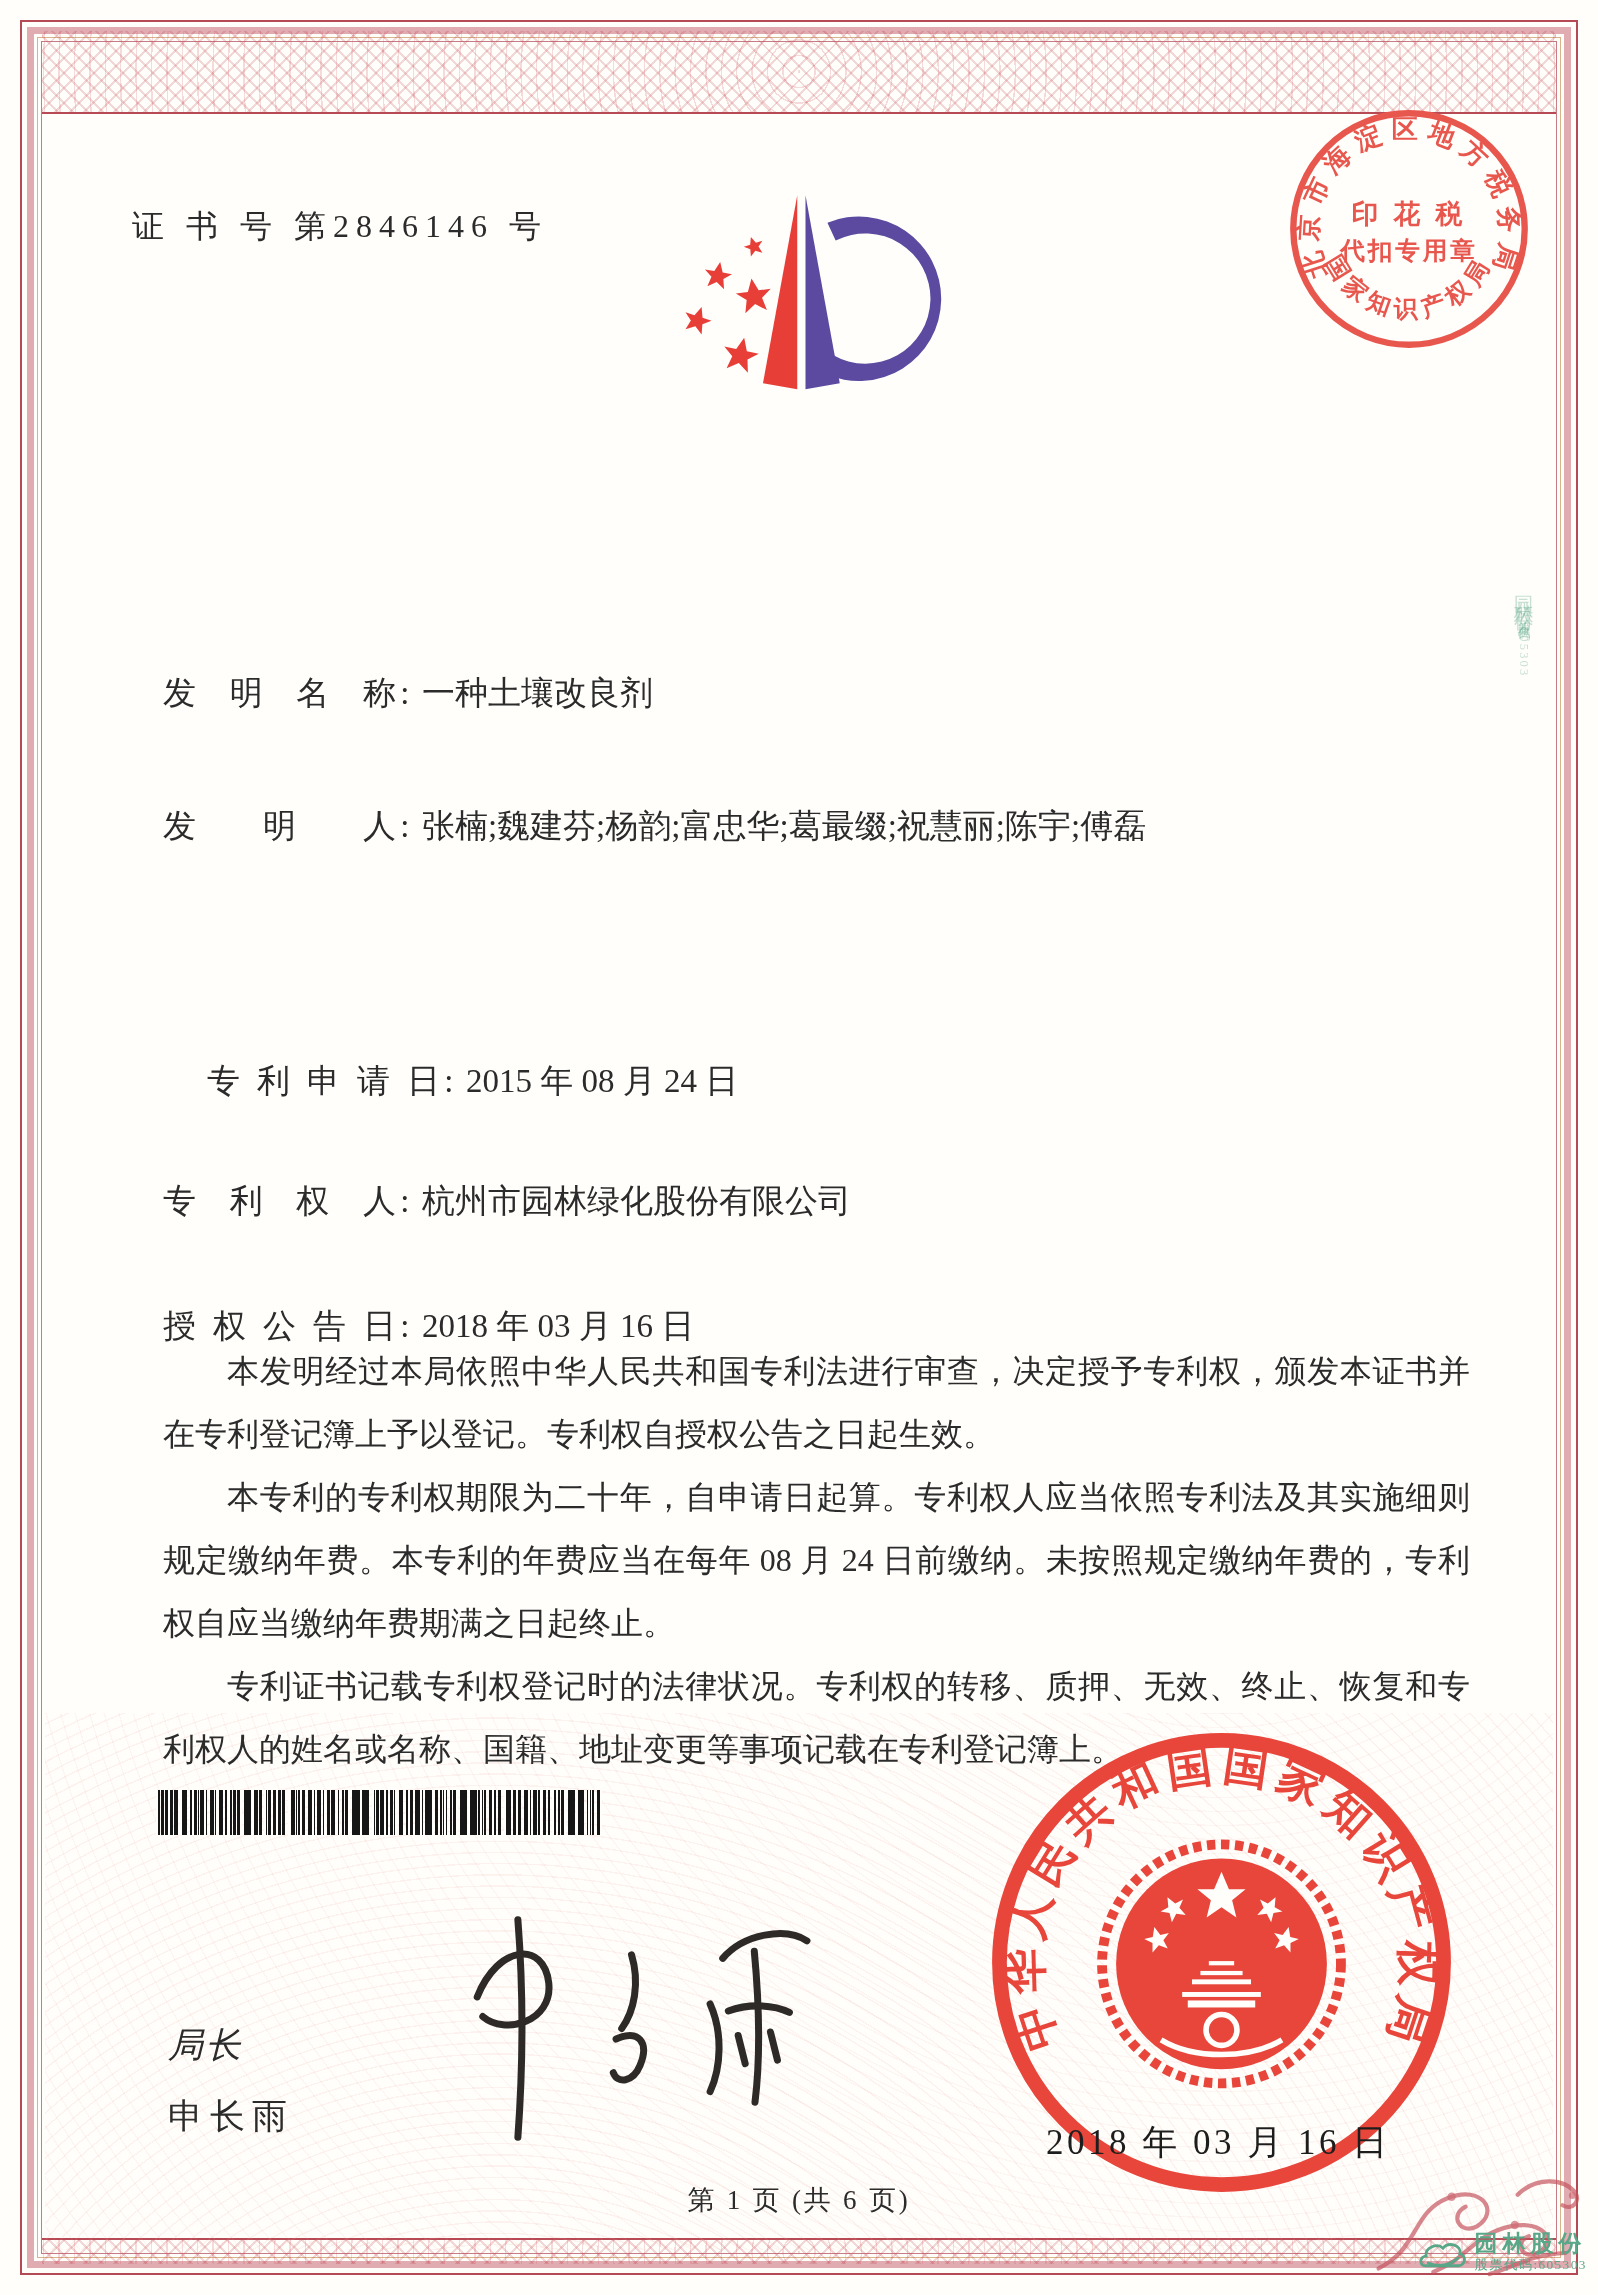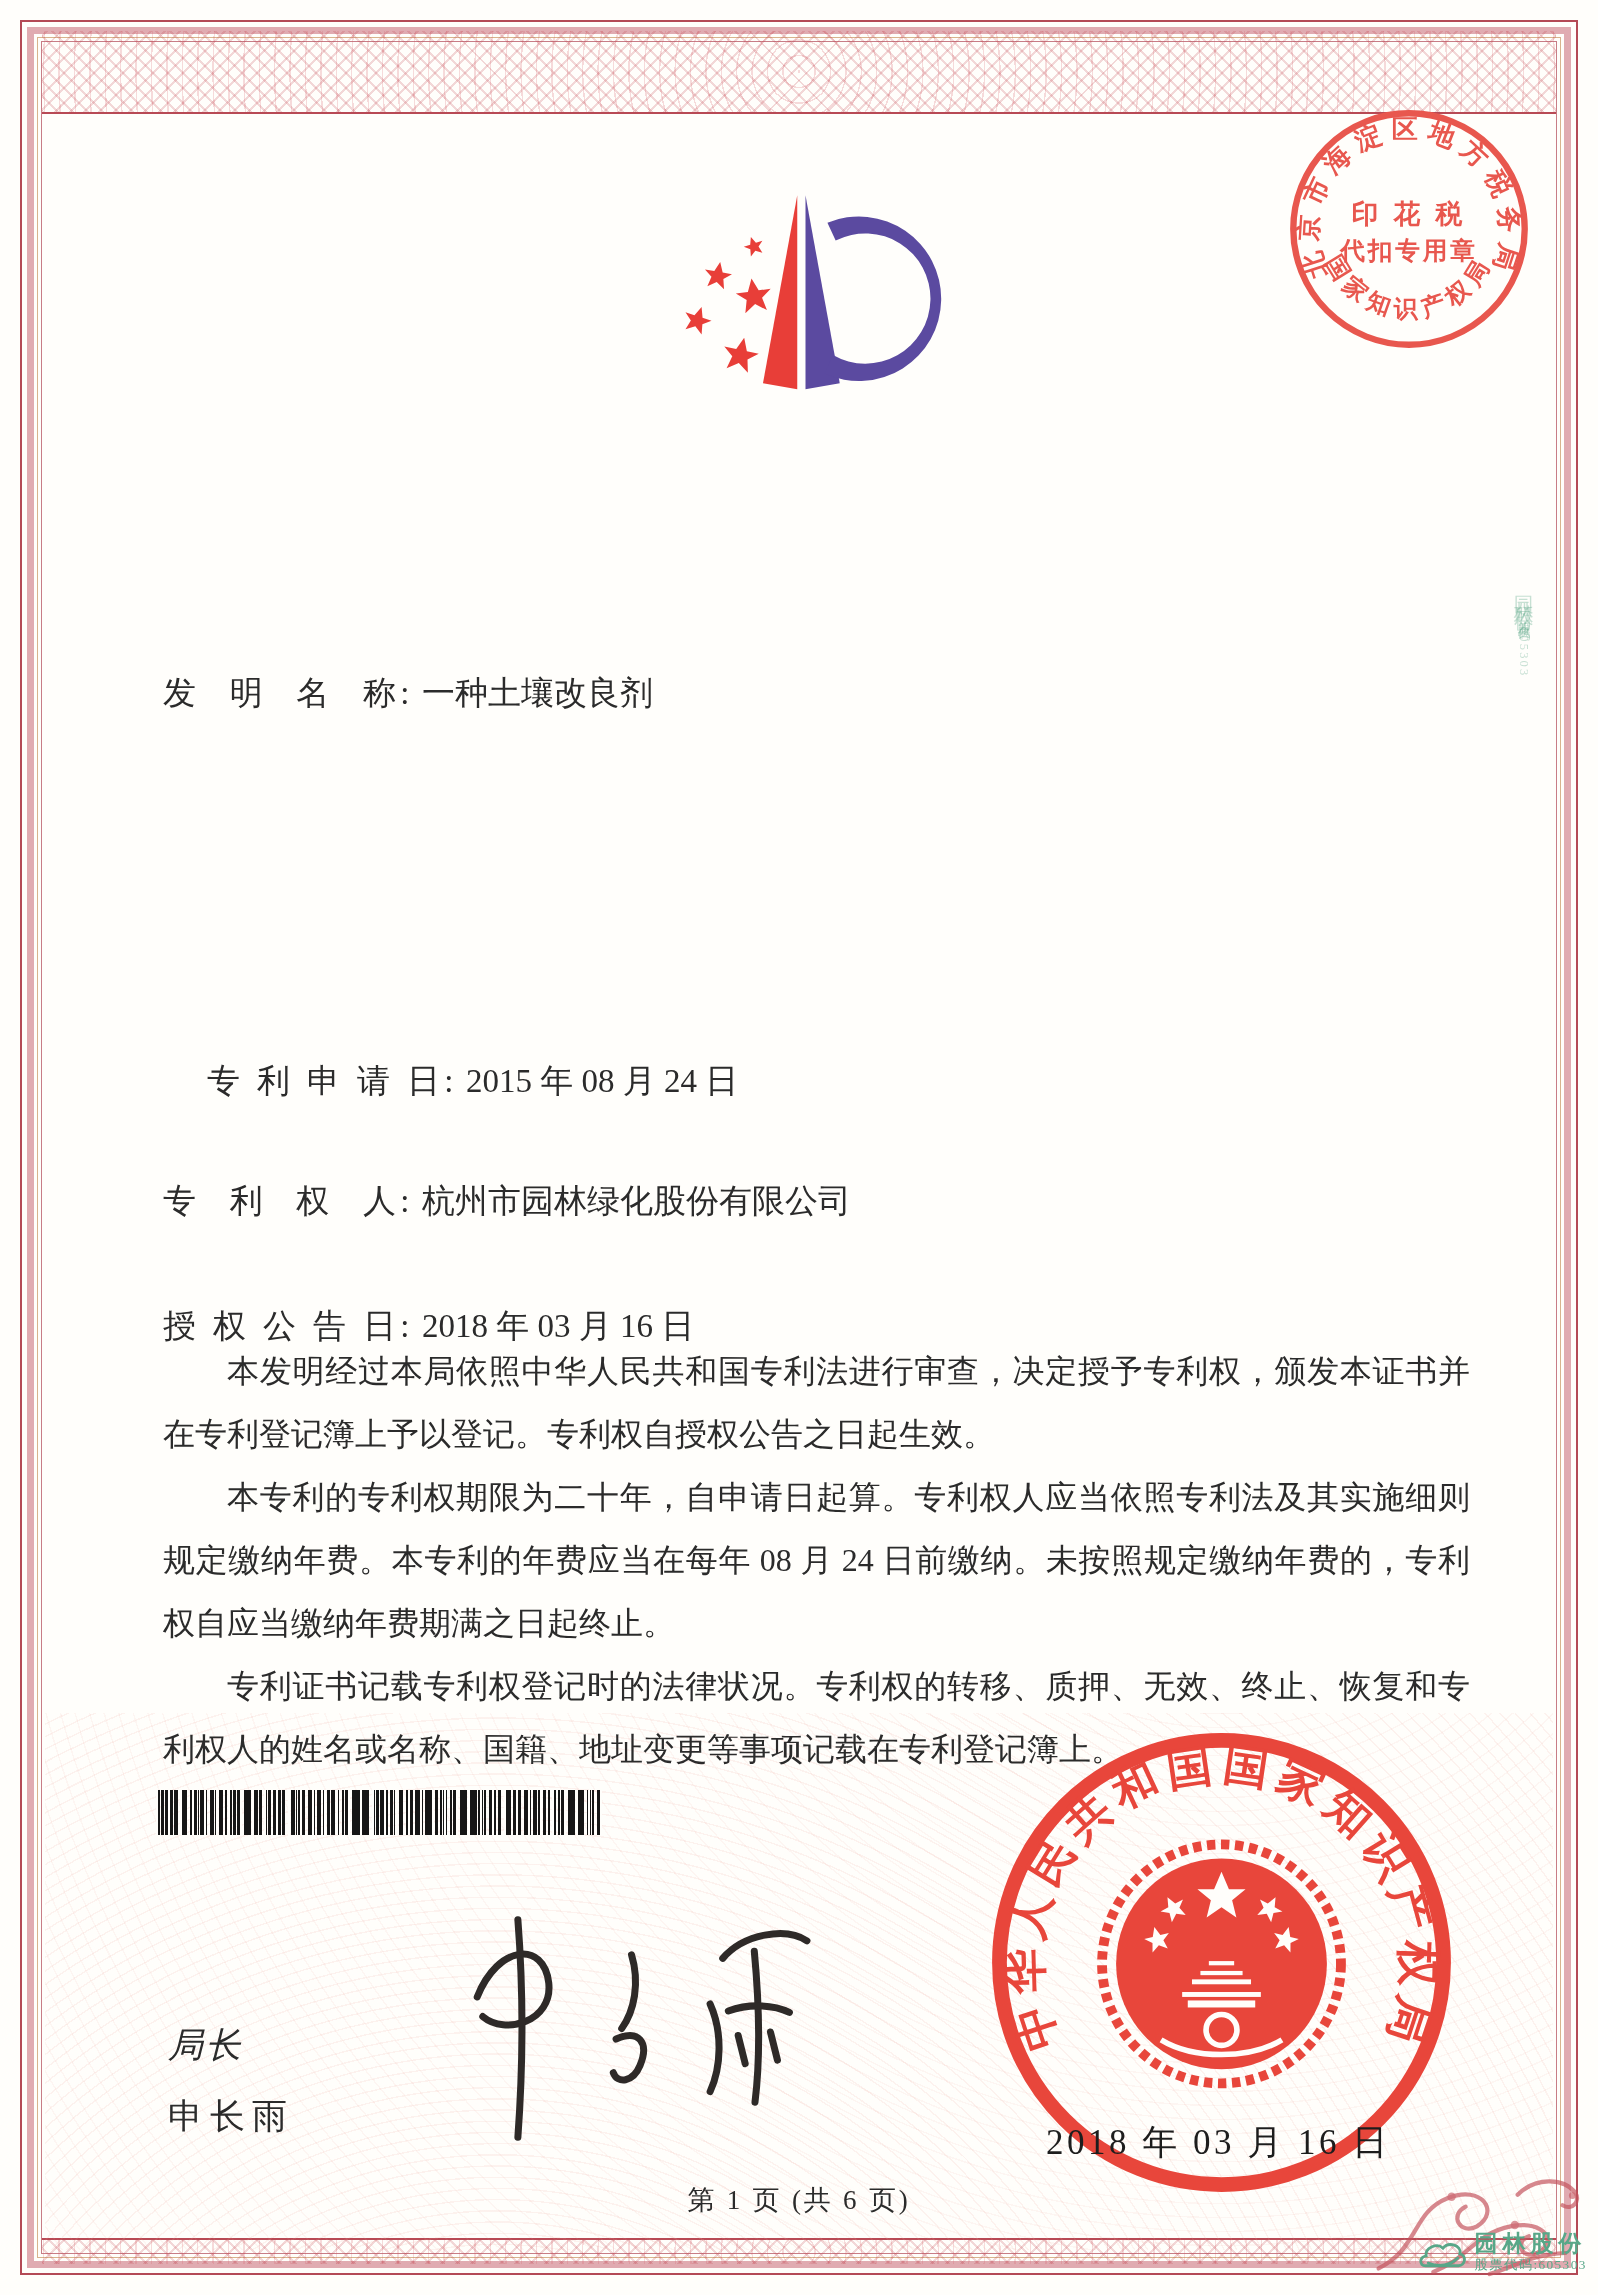--- a/index.html
+++ b/index.html
@@ -89,20 +89,21 @@
       <path d="M170,208 C210,196 230,180 278,178"></path>
       <path d="M210,95 C235,70 275,70 292,92 C300,104 288,118 274,110"></path>
     </g>
     <g fill="#c4525c" opacity=".7">
       <circle cx="116" cy="98" r="6"></circle>
         <circle cx="206" cy="138" r="6"></circle>
         <circle cx="288" cy="96" r="5"></circle>
     </g>
   </svg>
 
+  <div class="cert-no">证 书 号 第2846146 号</div>
 
   <svg class="logo" viewBox="0 0 420 380">
     <defs>
       <path id="star" d="M0,-1 L0.294,-0.309 L0.951,-0.309 L0.42,0.118 L0.588,0.809 L0,0.4 L-0.588,0.809 L-0.42,0.118 L-0.951,-0.309 L-0.294,-0.309 Z"></path>
     </defs>
     <g fill="#e83e38">
       <use href="#star" transform="translate(143,97) scale(15) rotate(-18)"></use>
       <use href="#star" transform="translate(90,140) scale(21) rotate(10)"></use>
       <use href="#star" transform="translate(143,170) scale(27) rotate(-8)"></use>
       <use href="#star" transform="translate(60,205) scale(21) rotate(18)"></use>
@@ -127,20 +128,23 @@
     <text fill="#e8574e" font-size="34" style="letter-spacing:9px" font-weight="700">
       <textPath href="#ts-bot" startOffset="50%" text-anchor="middle">国家知识产权局</textPath>
     </text>
     <text x="180" y="172" text-anchor="middle" fill="#e8574e" font-size="38" font-weight="700" style="letter-spacing:6px">印 花 税</text>
     <text x="180" y="222" text-anchor="middle" fill="#e8574e" font-size="35" font-weight="700" style="letter-spacing:4px">代扣专用章</text>
   </svg>
 
 
   <div class="field f0">
     <span class="lbl">发明名称</span><span class="colon">:</span><span class="val">一种土壤改良剂</span>
+  </div>
+  <div class="field f1">
+    <span class="lbl">发明人</span><span class="colon">:</span><span class="val">张楠;魏建芬;杨韵;富忠华;葛最缀;祝慧丽;陈宇;傅磊</span>
   </div>
   <div class="field f3">
     <span class="lbl">专利申请日</span><span class="colon">:</span><span class="val">2015 年 08 月 24 日</span>
   </div>
   <div class="field f4">
     <span class="lbl">专利权人</span><span class="colon">:</span><span class="val">杭州市园林绿化股份有限公司</span>
   </div>
   <div class="field f5">
     <span class="lbl">授权公告日</span><span class="colon">:</span><span class="val">2018 年 03 月 16 日</span>
   </div>

